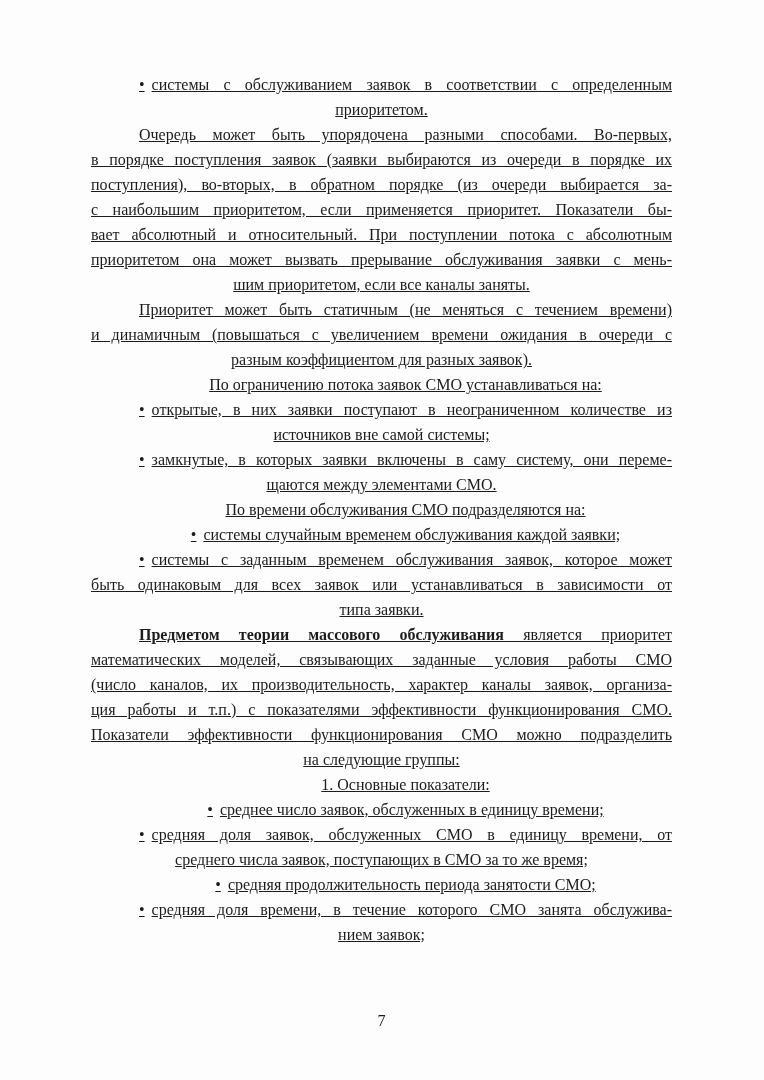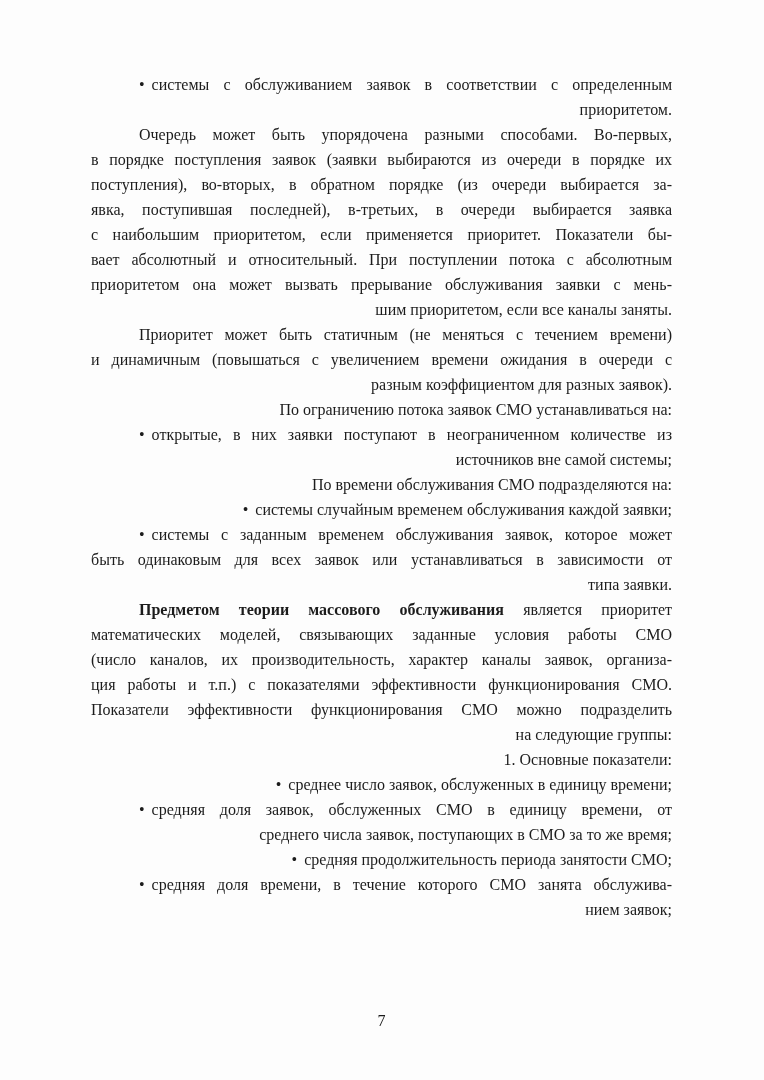--- a/index.html
+++ b/index.html
@@ -13,27 +13,28 @@
     color: #1c1c1c;
     font-family: "Liberation Serif", serif;
     position: relative;
     overflow: hidden;
   }
   #text-block {
     position: absolute;
     left: 91px;
     top: 72px;
     width: 581px;
+    text-decoration: underline;
   }
   .para { margin: 0; padding: 0; }
   .line {
     font-size: 16px;
     line-height: 25px;
     height: 25px;
-    text-align: right;
+    text-align: center;
     overflow: hidden;
   }
   .just {
     text-align: justify;
     text-align-last: justify;
   }
   .indent {
     text-indent: 48px;
   }
   .bullet {
@@ -55,37 +56,40 @@
 
 <div id="text-block">
     <div class="para">
       <div class="line indent just"><span class="bullet">•</span><span>системы с обслуживанием заявок в соответствии с определенным</span></div>
       <div class="line"><span>приоритетом.</span></div>
     </div>
     <div class="para">
       <div class="line indent just"><span>Очередь может быть упорядочена разными способами. Во-первых,</span></div>
       <div class="line just"><span>в порядке поступления заявок (заявки выбираются из очереди в порядке их</span></div>
       <div class="line just"><span>поступления), во-вторых, в обратном порядке (из очереди выбирается за-</span></div>
-      <div class="line just"><span>явка, поступившая последней), в-третьих, в очереди выбирается заявка</span></div>
       <div class="line just"><span>с наибольшим приоритетом, если применяется приоритет. Показатели бы-</span></div>
       <div class="line just"><span>вает абсолютный и относительный. При поступлении потока с абсолютным</span></div>
       <div class="line just"><span>приоритетом она может вызвать прерывание обслуживания заявки с мень-</span></div>
       <div class="line"><span>шим приоритетом, если все каналы заняты.</span></div>
     </div>
     <div class="para">
       <div class="line indent just"><span>Приоритет может быть статичным (не меняться с течением времени)</span></div>
       <div class="line just"><span>и динамичным (повышаться с увеличением времени ожидания в очереди с</span></div>
       <div class="line"><span>разным коэффициентом для разных заявок).</span></div>
     </div>
     <div class="para">
       <div class="line indent"><span>По ограничению потока заявок СМО устанавливаться на:</span></div>
     </div>
     <div class="para">
       <div class="line indent just"><span class="bullet">•</span><span>открытые, в них заявки поступают в неограниченном количестве из</span></div>
       <div class="line"><span>источников вне самой системы;</span></div>
+    </div>
+    <div class="para">
+      <div class="line indent just"><span class="bullet">•</span><span>замкнутые, в которых заявки включены в саму систему, они переме-</span></div>
+      <div class="line"><span>щаются между элементами СМО.</span></div>
     </div>
     <div class="para">
       <div class="line indent"><span>По времени обслуживания СМО подразделяются на:</span></div>
     </div>
     <div class="para">
       <div class="line indent"><span class="bullet">•</span><span>системы случайным временем обслуживания каждой заявки;</span></div>
     </div>
     <div class="para">
       <div class="line indent just"><span class="bullet">•</span><span>системы с заданным временем обслуживания заявок, которое может</span></div>
       <div class="line just"><span>быть одинаковым для всех заявок или устанавливаться в зависимости от</span></div>

